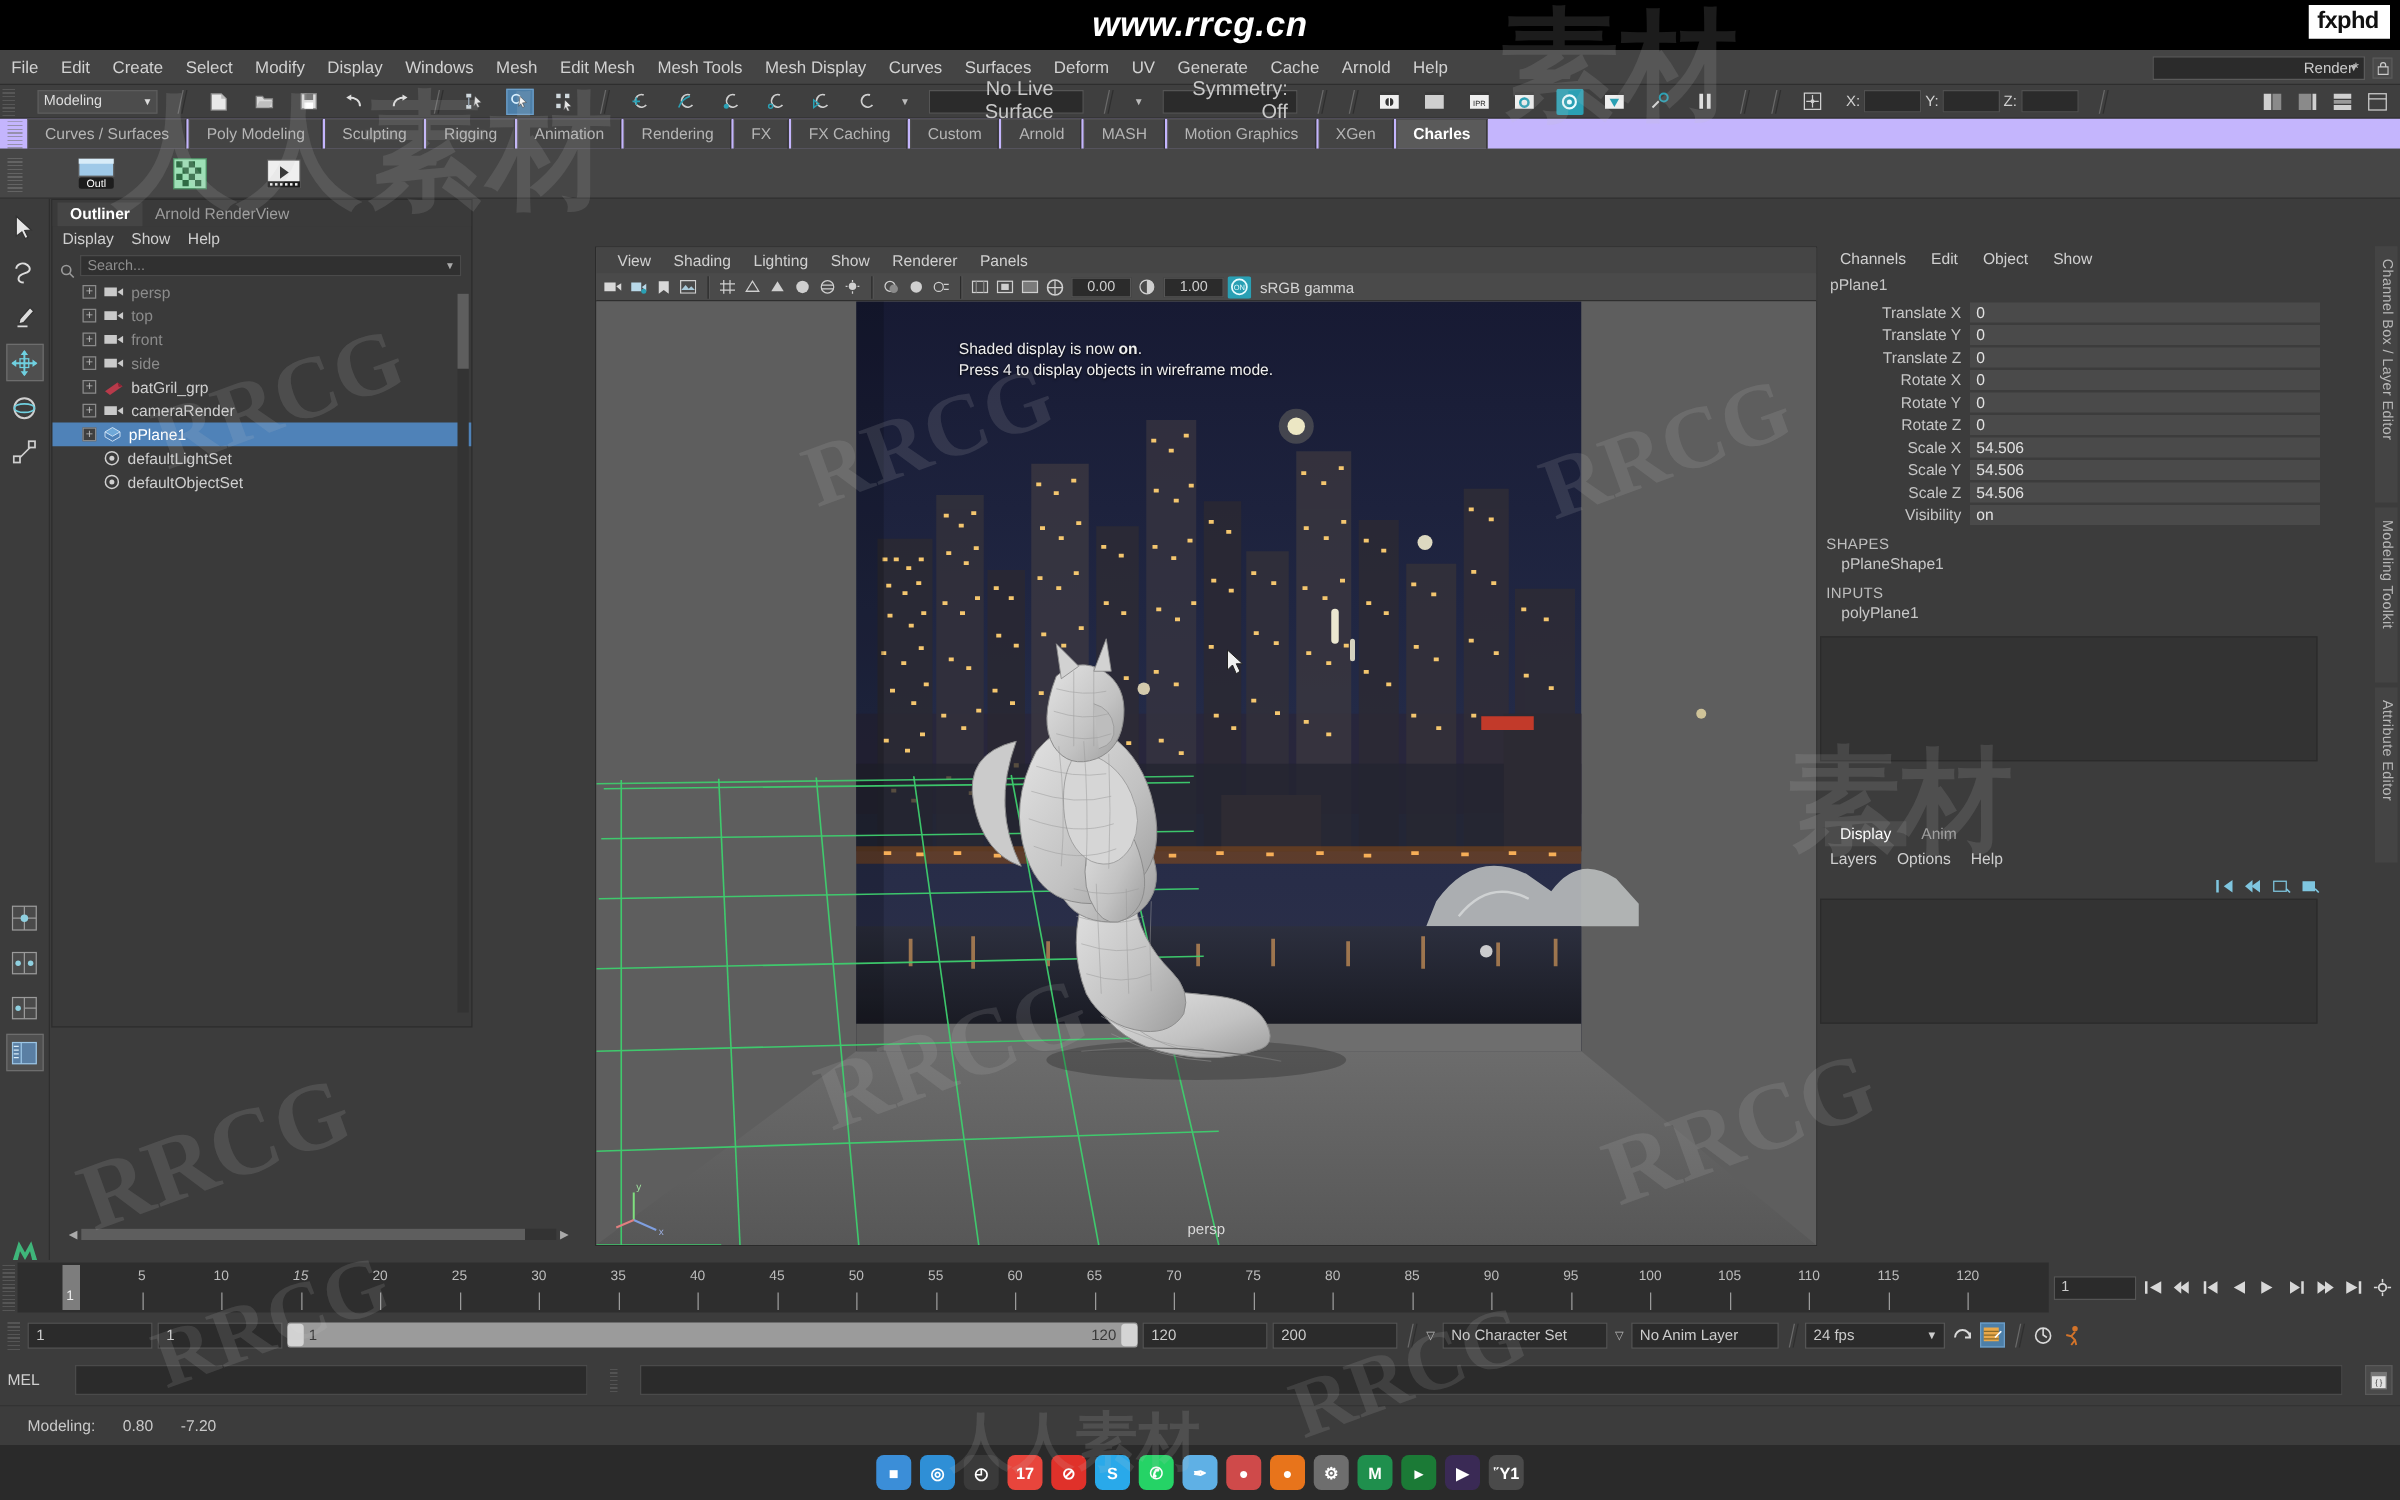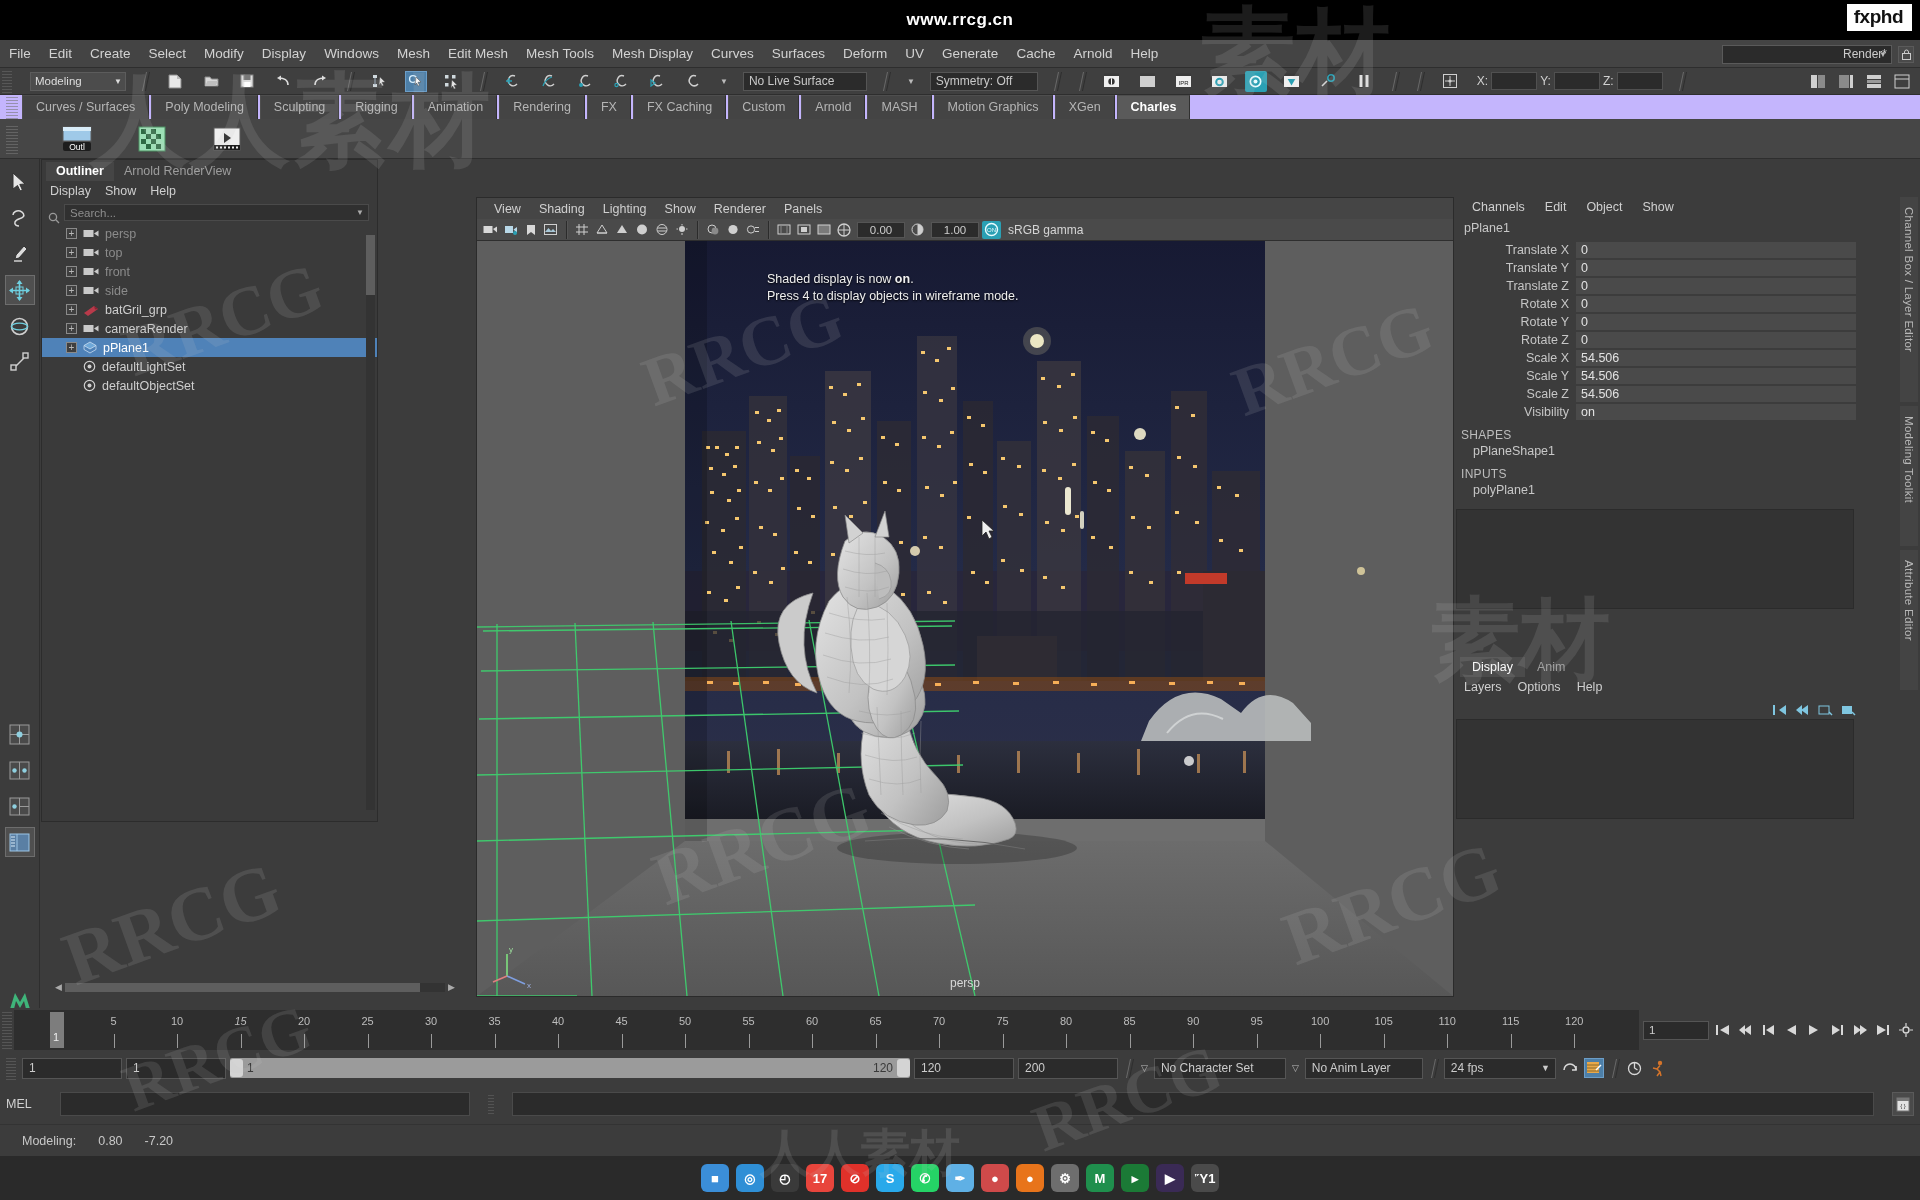--- a/index.html
+++ b/index.html
@@ -11,21 +11,21 @@
     -webkit-font-smoothing:antialiased;
   }
   .app { position:relative; width:1920px; height:1200px; }
 
   
   .banner {
     position:absolute; left:0; top:0; width:1920px; height:40px;
     background:#000; color:#fff;
     display:flex; align-items:center; justify-content:center;
   }
-  .banner-text { font-size:17px; font-weight:bold; letter-spacing:.5px; }
+  .banner-text { font-size:28px; font-weight:bold; letter-spacing:.5px;font-style:italic; }
   .banner-logo {
     position:absolute; right:8px; top:4px;
     background:#fff; color:#111; font-weight:bold; font-size:19px;
     padding:2px 9px 3px 7px; letter-spacing:-.5px;
   }
 
   
   .menubar {
     position:absolute; left:0; top:40px; width:1920px; height:28px;
     background:#444; display:flex; align-items:center;
@@ -68,22 +68,22 @@
   .sepbrk:after { content:""; position:absolute; left:4px; top:0; width:2px; height:19px;
     border-left:1px solid #6a6a6a; border-right:1px solid #2f2f2f; transform:skewX(-12deg); }
   .tb {
     width:22px; height:21px; margin:0 1px; display:flex; align-items:center;
     justify-content:center; border:1px solid transparent; position:relative;
   }
   .tb.on { background:#4d7fa8; border-color:#6c9ec8; }
   .tb.teal { background:#2aa0b4; border-radius:2px; }
   .tb svg { display:block; }
   .field-dark {
-    height:19px; background:#2b2b2b; border:1px solid #555; font-size:12px;
-    color:#c9c9c9; display:flex; align-items:center; padding:0 5px;text-align:right;
+    height:19px; background:#2b2b2b; border:1px solid #555; font-size:16px;
+    color:#c9c9c9; display:flex; align-items:center; padding:0 23px;text-align:right;
   }
   .small-arrow { font-size:8px; color:#bbb; margin:0 3px; }
   .xyz-wrap { display:flex; align-items:center; gap:3px; margin-left:3px; }
   .xyz-wrap .lbl { font-size:12px; color:#d0d0d0; }
   .xyz-wrap .box { width:46px; height:18px; background:#2b2b2b; border:1px solid #505050; }
 
   
   .shelftabs {
     position:absolute; left:0; top:95px; width:1920px; height:24px;
     background:#c4b5fd; display:flex; align-items:flex-end;

